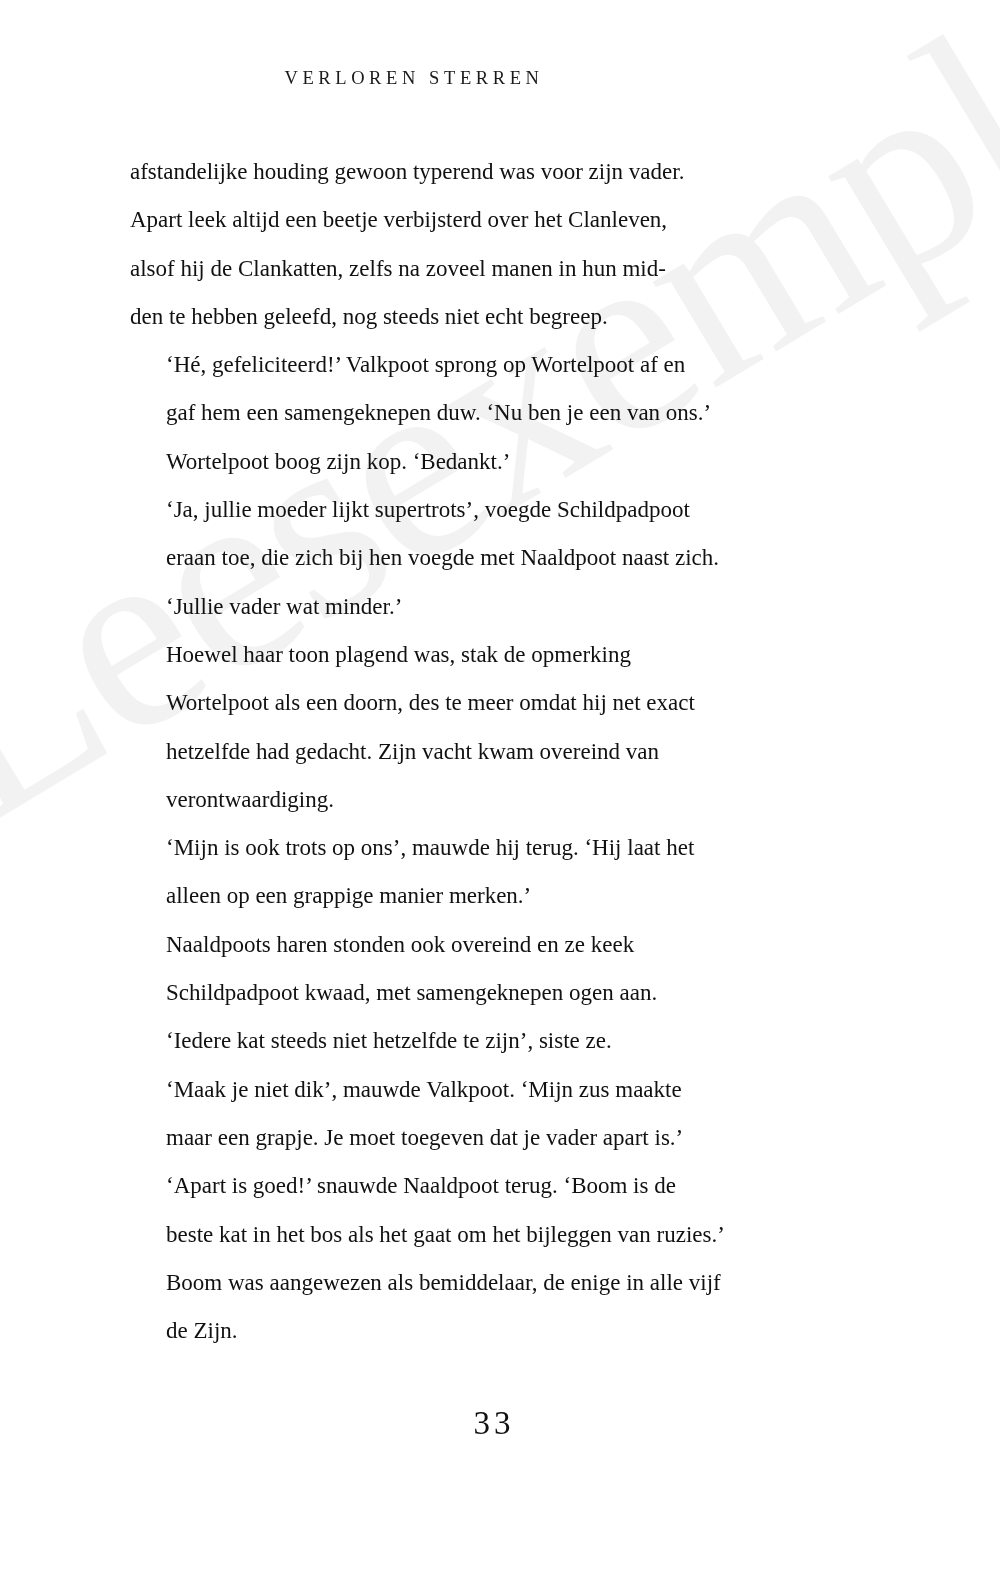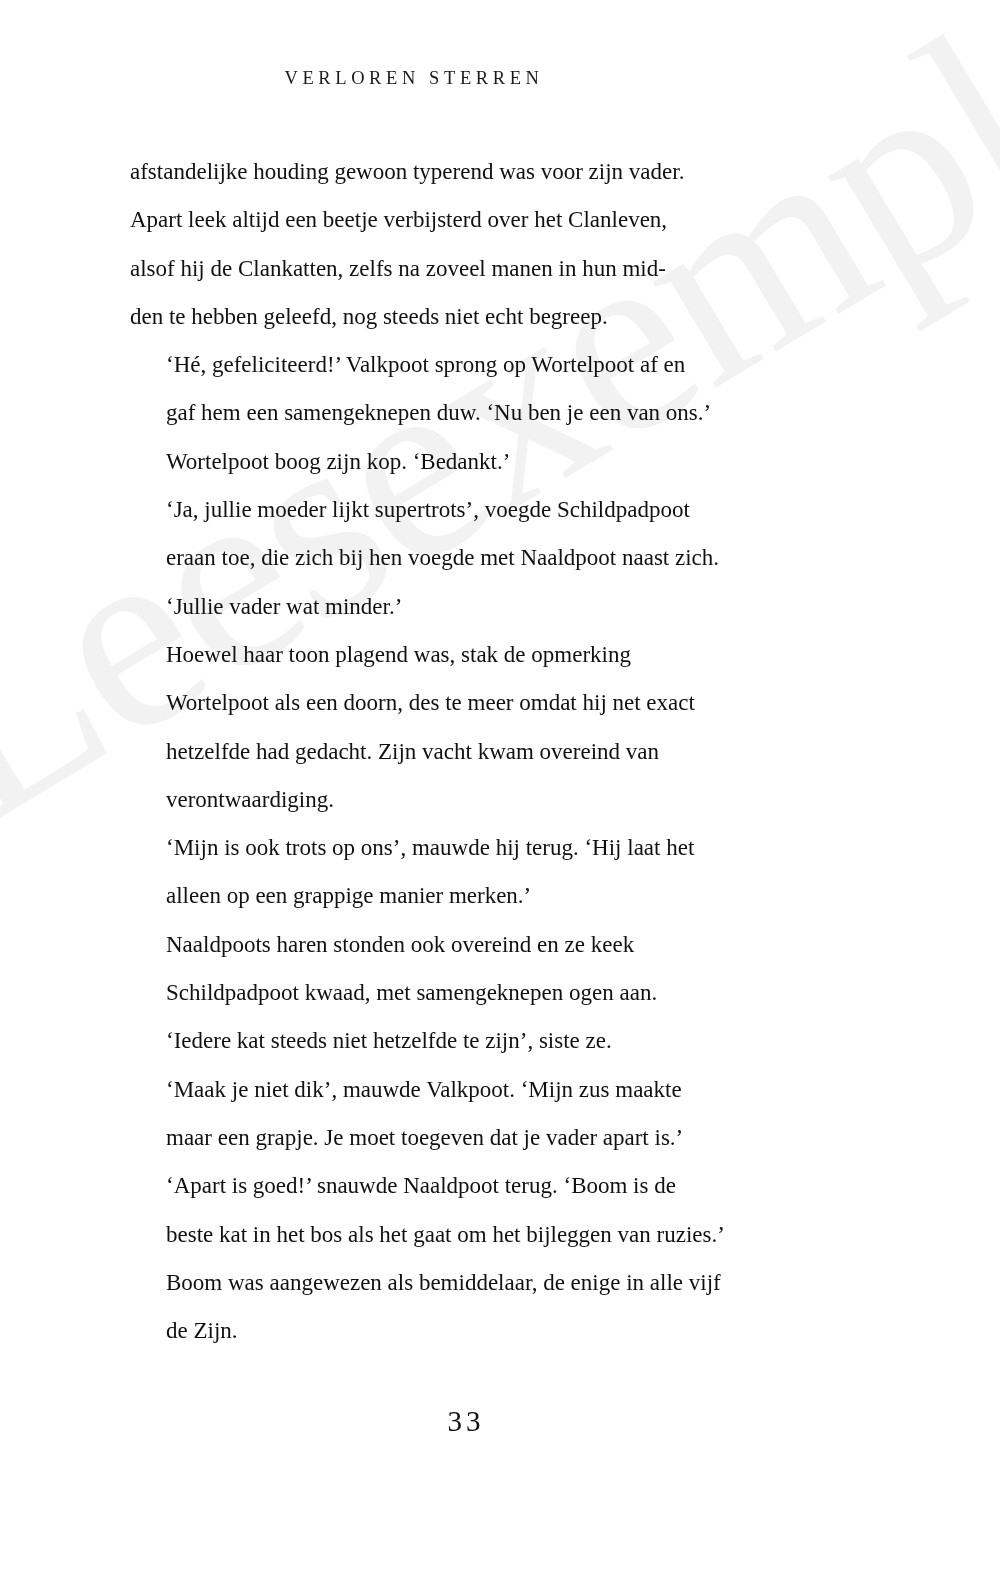--- a/index.html
+++ b/index.html
@@ -89,23 +89,24 @@
     white-space: nowrap;
   }
 
   
   #folio {
     position: absolute;
     top: 1405px;
     left: 0;
     width: 932px;
     text-align: center;
-    font-size: 29px;
+    font-size: 33px;
     letter-spacing: 4px;
     color: #111111;
+    padding-left: 28px;
   }
 </style>
 </head>
 <body>
 
 <div id="page">
 
   <div id="watermark">
     <span class="wm-text">Leesexemplaar</span>
   </div>

